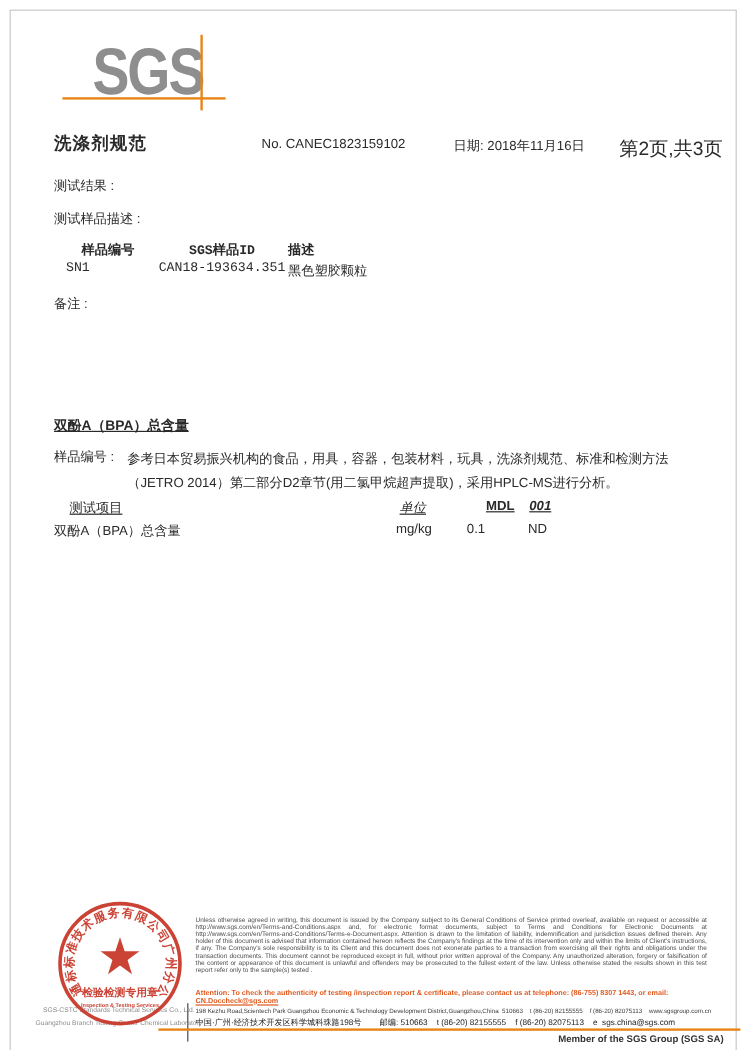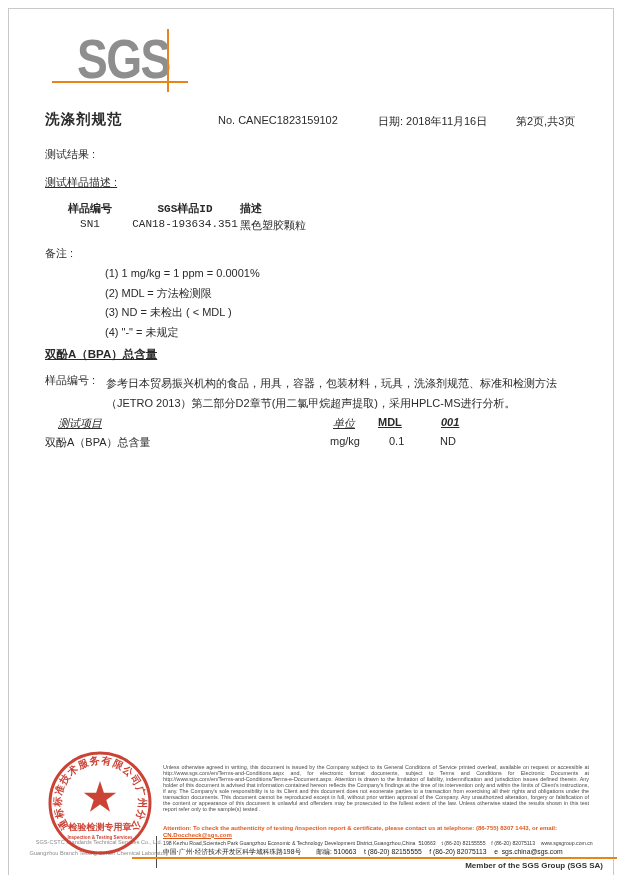--- a/index.html
+++ b/index.html
@@ -18,43 +18,43 @@
     position:absolute; left:77px; top:33px; font-size:55px; line-height:52px;
     font-weight:800; color:#8e8e8e; letter-spacing:-2px;
     transform:scaleX(0.84); transform-origin:left top;
   }
   #logo-hline { position:absolute; left:52px; top:81px; width:136px; height:2px; background:#e8851a; }
   #logo-vline { position:absolute; left:167px; top:29px; width:2px; height:63px; background:#e8851a; }
   
   #report-title { position:absolute; left:45px; top:110px; font-size:14.5px; font-weight:bold; letter-spacing:1px; }
   #report-no    { position:absolute; left:218px; top:114px; font-size:11px; }
   #report-date  { position:absolute; left:378px; top:114px; font-size:11px; }
-  #page-info    { position:absolute; left:516px; top:114px; font-size:11px; }
+  #page-info    { position:absolute; left:516px; top:114px; font-size:16px; }
   
   .lbl { position:absolute; font-size:11px; }
   #results-label     { left:45px; top:147px; }
-  #sample-desc-label { left:45px; top:175px; text-decoration:underline; }
+  #sample-desc-label { left:45px; top:175px; }
   .st-cell { position:absolute; font-size:11px;font-family:Liberation Mono, monospace; }
   .st-h { font-weight:bold; }
   #st-h0 { left:55px;  top:201px; width:70px;  text-align:center; }
   #st-h1 { left:135px; top:201px; width:100px; text-align:center; }
   #st-h2 { left:240px; top:201px; }
-  #st-c0 { left:55px;  top:218px; width:70px;  text-align:center; }
+  #st-c0 { left:55px;  top:218px; width:70px;  text-align:left; }
   #st-c1 { left:132px; top:218px; width:106px; text-align:center; }
   #st-c2 { left:240px; top:218px; }
   #notes-label { left:45px; top:246px; }
   #notes-list  { position:absolute; left:105px; top:264px; font-size:11px; line-height:19.7px; }
   #bpa-heading { position:absolute; left:45px; top:347px; font-size:11.5px; font-weight:bold; text-decoration:underline; }
   #method-label { left:45px; top:373px; }
   #method-text  { position:absolute; left:106px; top:373px; width:478px; font-size:11px; line-height:20px; }
   .rt-h { position:absolute; font-size:11px; text-decoration:underline; }
   .rt-c { position:absolute; font-size:11px; }
-  #rt-h0 { left:58px;  top:416px; font-style:italic; }
+  #rt-h0 { left:58px;  top:416px; }
   #rt-h1 { left:333px; top:416px; font-style:italic; }
-  #rt-h2 { left:378px; top:416px; font-weight:600; }
+  #rt-h2 { left:405px; top:416px; font-weight:600; }
   #rt-h3 { left:441px; top:416px; font-style:italic; font-weight:600; }
   #rt-c0 { left:45px;  top:435px; }
   #rt-c1 { left:330px; top:435px; }
   #rt-c2 { left:389px; top:435px; }
   #rt-c3 { left:440px; top:435px; }
   
   #company-lines { position:absolute; left:24px; top:837px; width:150px; text-align:center;
                    font-size:5.6px; line-height:10.5px; color:#8c8c8c; z-index:1; }
   #stamp { position:absolute; left:42px; top:748px; width:116px; height:112px; z-index:2; opacity:.95; }
   #vdivider { position:absolute; left:156px; top:836px; width:1px; height:32px; background:#4a4a4a; }
@@ -87,30 +87,24 @@
   <div id="sample-desc-label" class="lbl">测试样品描述 :</div>
 
   <div id="st-h0" class="st-cell st-h">样品编号</div>
   <div id="st-h1" class="st-cell st-h">SGS样品ID</div>
   <div id="st-h2" class="st-cell st-h">描述</div>
   <div id="st-c0" class="st-cell">SN1</div>
   <div id="st-c1" class="st-cell">CAN18-193634.351</div>
   <div id="st-c2" class="st-cell">黑色塑胶颗粒</div>
 
   <div id="notes-label" class="lbl">备注 :</div>
-  <div id="notes-list">
-    <div>(1) 1 mg/kg = 1 ppm = 0.0001%</div>
-    <div>(2) MDL = 方法检测限</div>
-    <div>(3) ND = 未检出 ( &lt; MDL )</div>
-    <div>(4) "-" = 未规定</div>
-  </div>
 
   <div id="bpa-heading">双酚A（BPA）总含量</div>
   <div id="method-label" class="lbl">样品编号 :</div>
-  <div id="method-text">参考日本贸易振兴机构的食品，用具，容器，包装材料，玩具，洗涤剂规范、标准和检测方法（JETRO 2013）第二部分D2章节(用二氯甲烷超声提取)，采用HPLC-MS进行分析。</div>
+  <div id="method-text">参考日本贸易振兴机构的食品，用具，容器，包装材料，玩具，洗涤剂规范、标准和检测方法（JETRO 2014）第二部分D2章节(用二氯甲烷超声提取)，采用HPLC-MS进行分析。</div>
 
   <div id="rt-h0" class="rt-h">测试项目</div>
   <div id="rt-h1" class="rt-h">单位</div>
   <div id="rt-h2" class="rt-h">MDL</div>
   <div id="rt-h3" class="rt-h">001</div>
   <div id="rt-c0" class="rt-c">双酚A（BPA）总含量</div>
   <div id="rt-c1" class="rt-c">mg/kg</div>
   <div id="rt-c2" class="rt-c">0.1</div>
   <div id="rt-c3" class="rt-c">ND</div>
 

